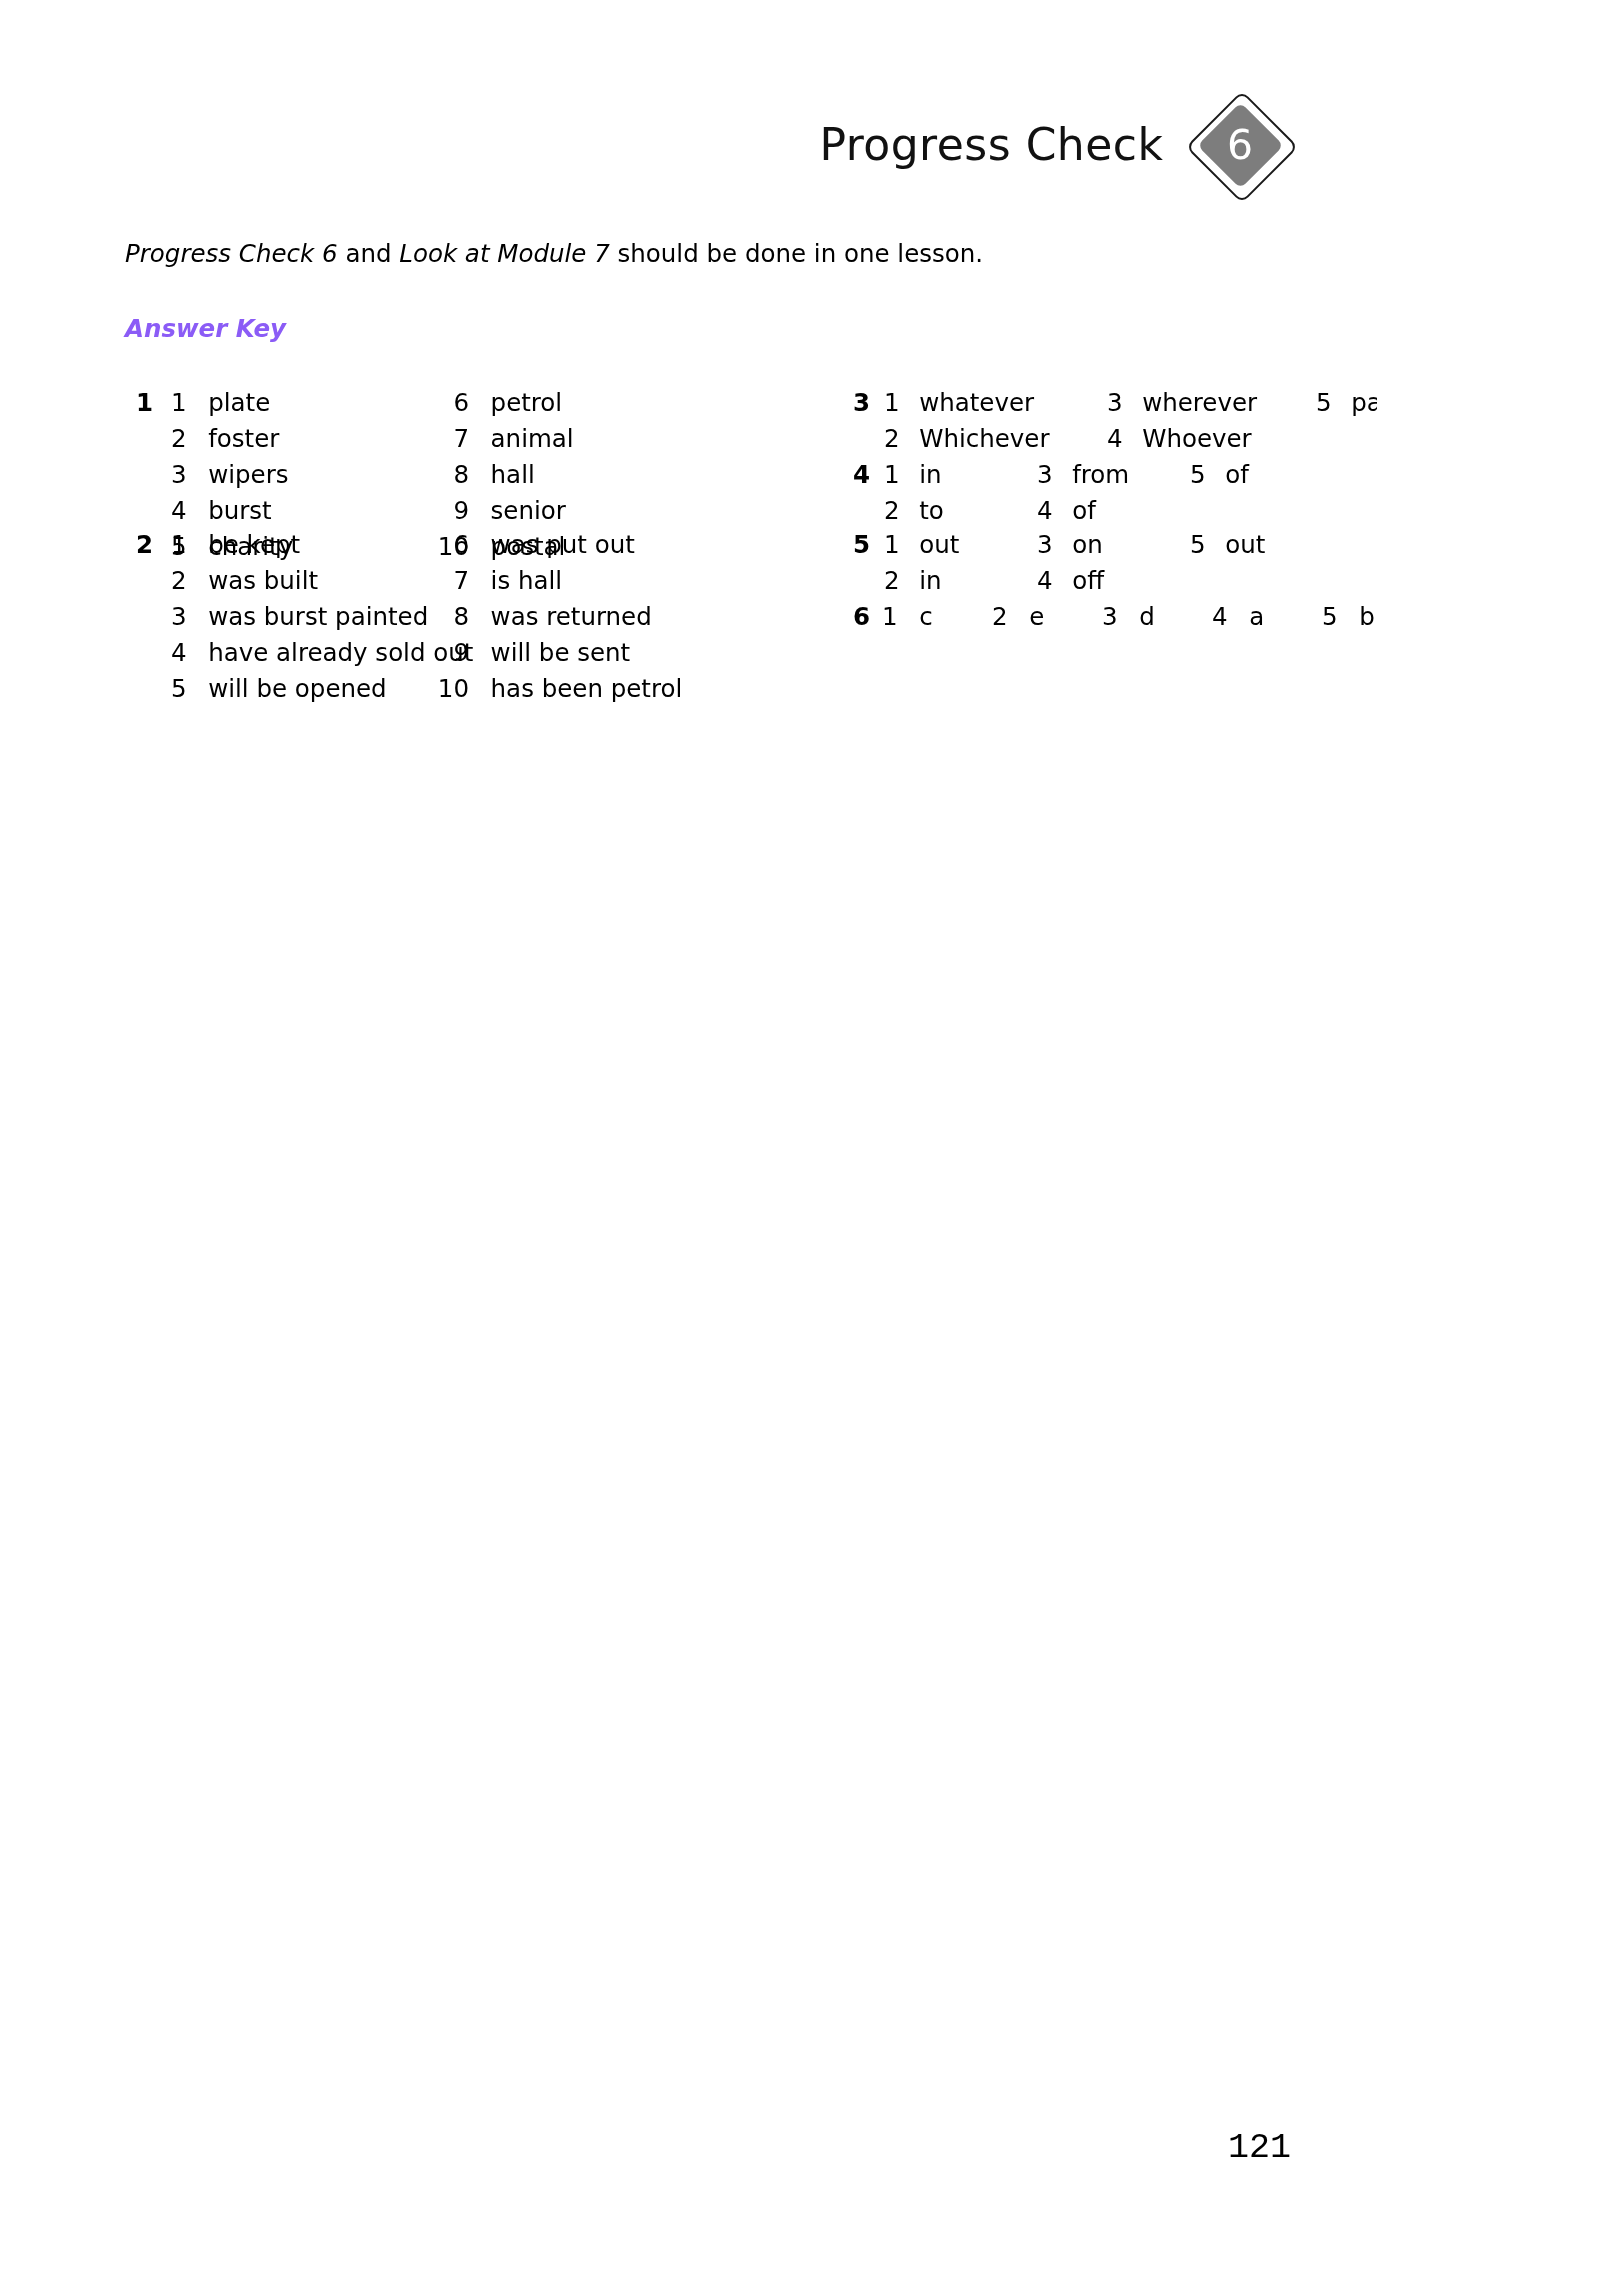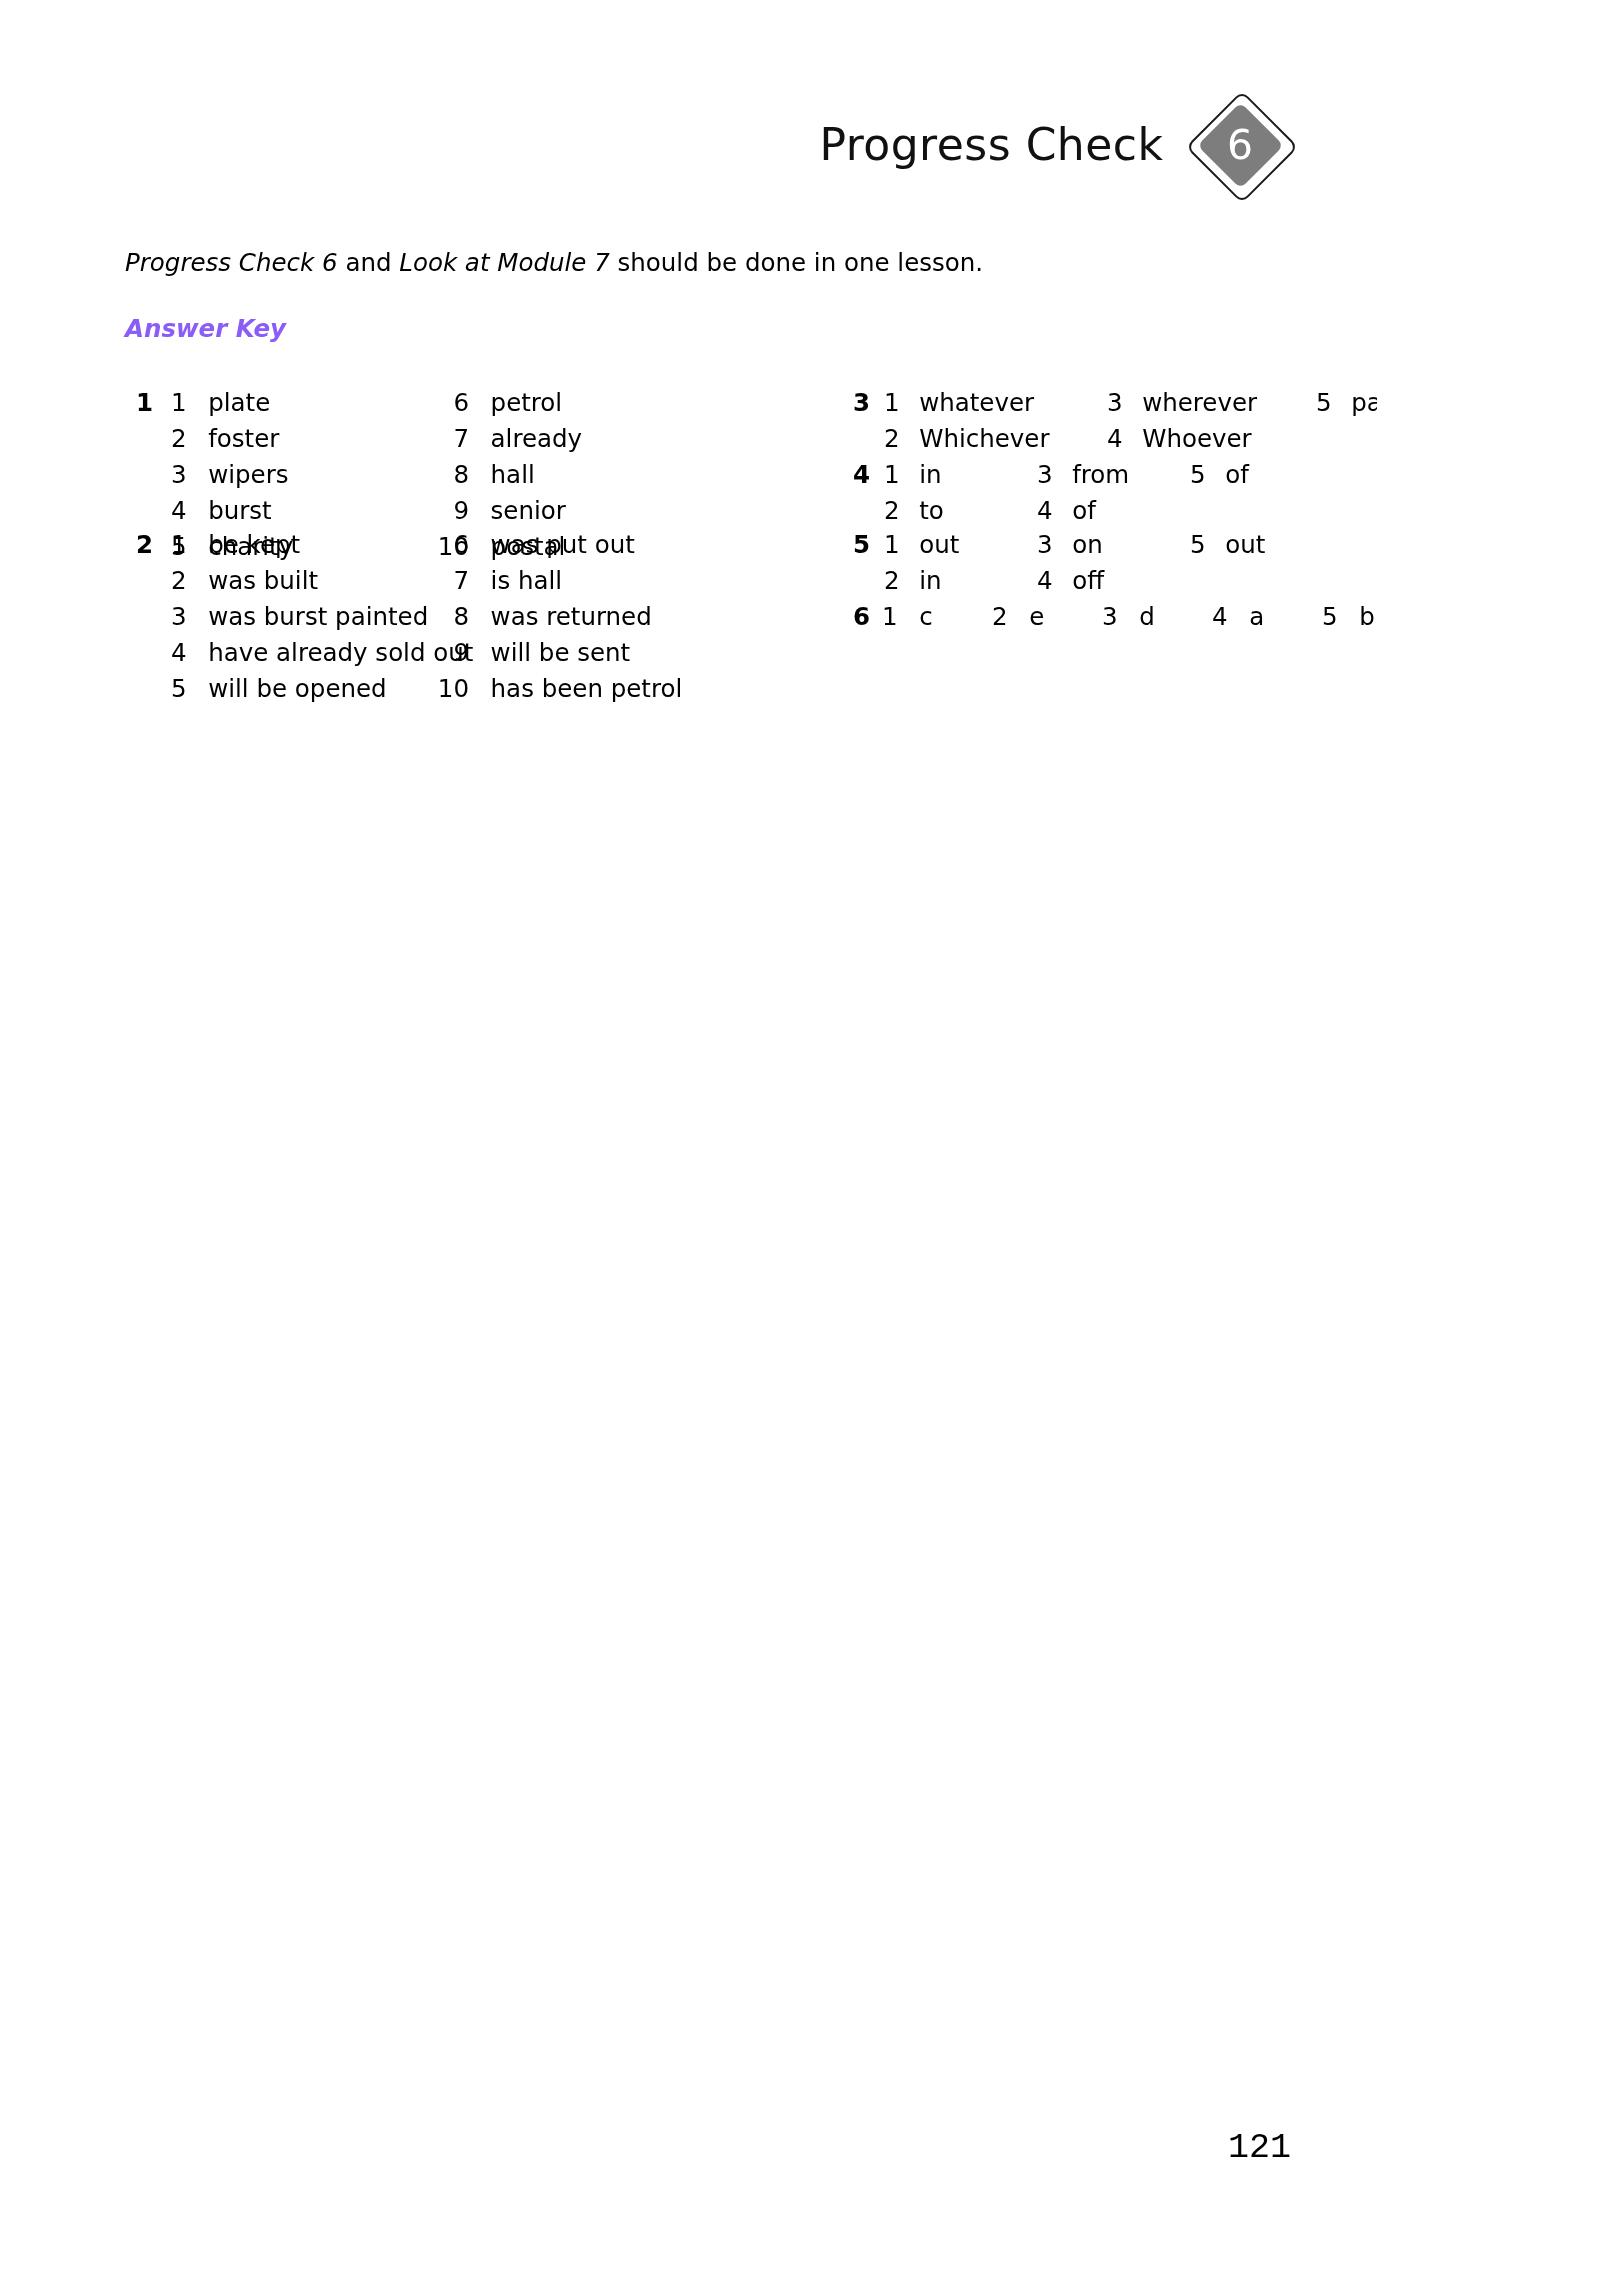--- a/index.html
+++ b/index.html
@@ -80,21 +80,21 @@
     color: #ffffff;
     font-size: 41px;
     font-weight: 400;
     line-height: 1;
   }
 
   
   .intro-note {
     position: absolute;
     left: 125px;
-    top: 247px;
+    top: 238px;
     font-size: 24.5px;
     line-height: 1.3;
     color: #000000;
     white-space: nowrap;
   }
   .intro-note .it {
     font-style: italic;
   }
 
   
@@ -227,21 +227,21 @@
         </span>
     </div>
     <div class="ex-row">
       <span class="ex-number blank">1</span>
       <span class="item col-a">
           <span class="item-num">2</span>
           <span class="item-text">foster</span>
         </span>
       <span class="item col-b">
           <span class="item-num">7</span>
-          <span class="item-text">already</span>
+          <span class="item-text">animal</span>
         </span>
     </div>
     <div class="ex-row">
       <span class="ex-number blank">1</span>
       <span class="item col-a">
           <span class="item-num">3</span>
           <span class="item-text">wipers</span>
         </span>
       <span class="item col-b">
           <span class="item-num">8</span>

